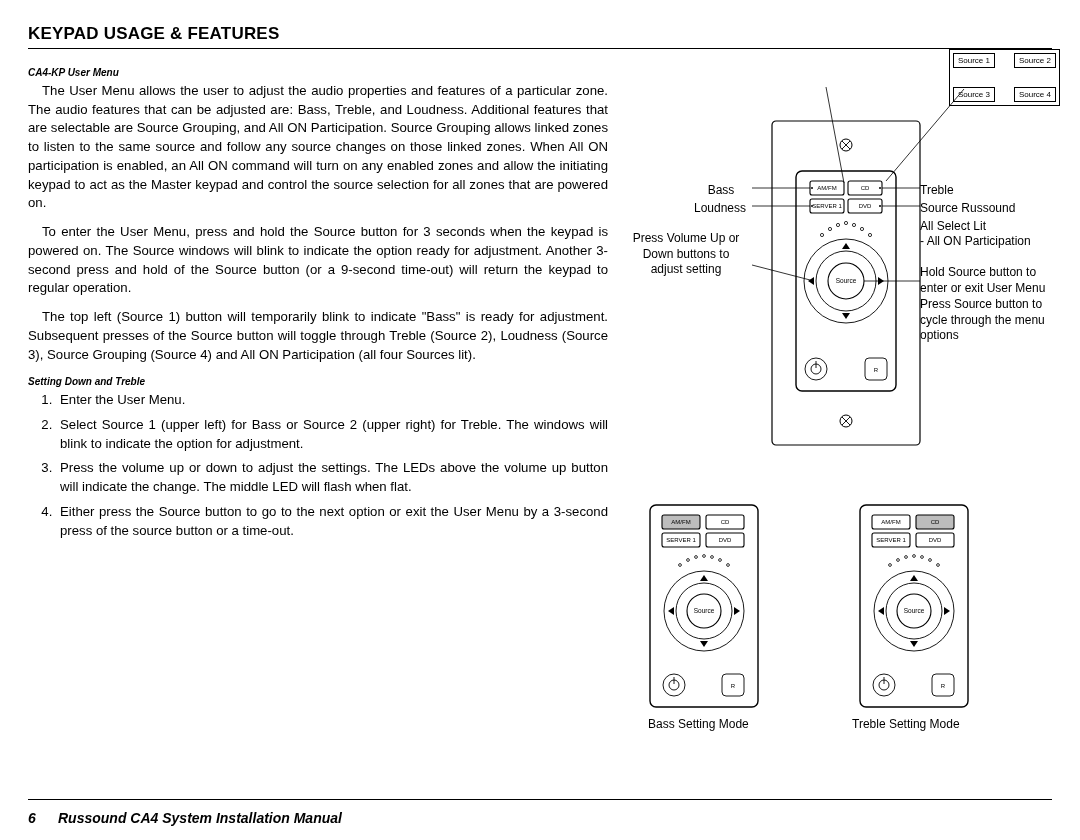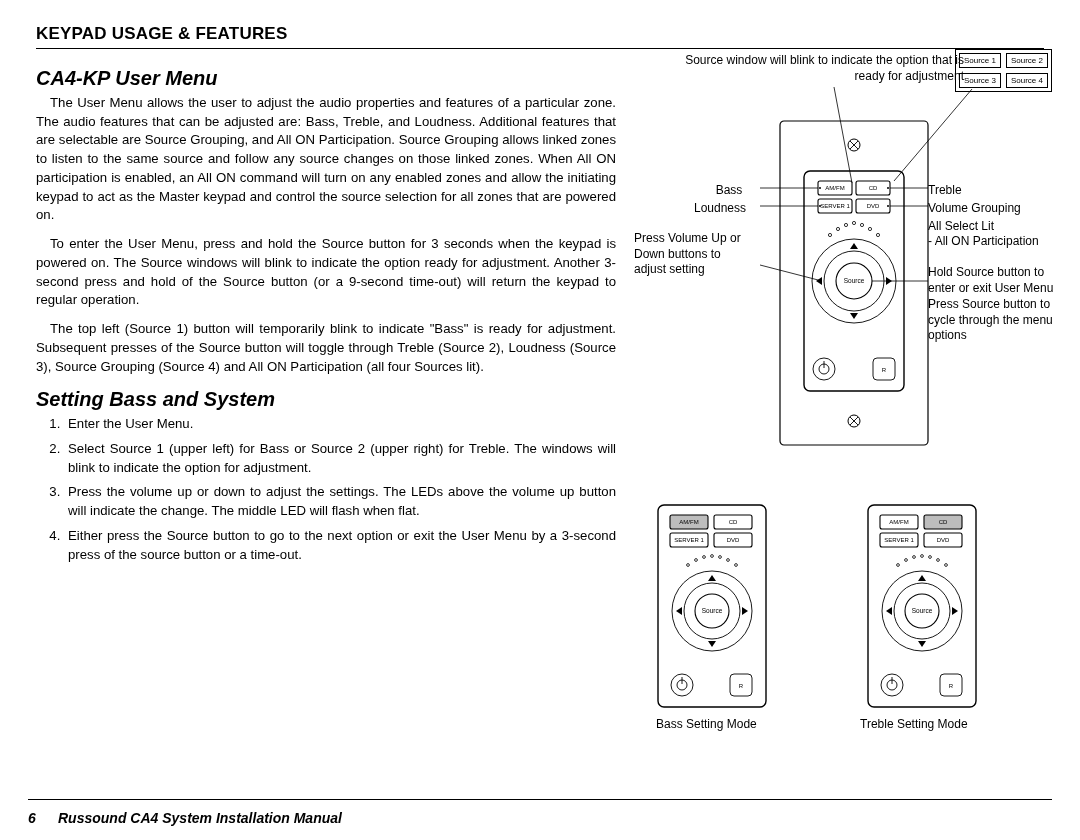--- a/index.html
+++ b/index.html
@@ -1,33 +1,33 @@
 <!DOCTYPE html>
 <html><head>
 <meta charset="utf-8">
 <style>
   html,body{margin:0;padding:0;background:#fff;font-family:"Myriad Pro","Segoe UI",Arial,sans-serif;color:#000}
-  .page{width:1080px;height:840px;position:relative;box-sizing:border-box;padding:24px 36px 18px}
+  .page{width:1080px;height:840px;position:relative;box-sizing:border-box;padding:24px 28px 18px}
   .rule{border-top:1px solid #000;margin-top:4px}
   .rule2{border-top:1px solid #000;margin-top:18px}
   h1{font-size:17px;font-weight:800;letter-spacing:.2px;margin:0 0 2px}
-  h2{font-size:20px;font-style:italic;font-weight:700;margin:12px 0 4px}
+  h2{font-size:10px;font-style:italic;font-weight:700;margin:12px 0 4px}
   .cols{display:flex;gap:18px;margin-top:6px}
   .left{width:580px}
   .right{flex:1;position:relative}
   p{font-size:13.2px;line-height:1.42;margin:0 0 10px;text-align:justify;text-indent:14px}
   ol{font-size:13.2px;line-height:1.42;margin:4px 0 8px;padding-left:28px}
   ol li{margin-bottom:6px;text-align:justify;padding-left:4px}
   .footer{position:absolute;left:28px;right:28px;bottom:14px;display:flex;align-items:center;font-style:italic;font-weight:700;font-size:14px}
   .footer .pn{width:30px}
   .footer .ft{flex:1;text-align:left}
   
   .note{font-size:12px;line-height:1.3;text-align:right;position:absolute}
   .smlabel{font-size:12px;line-height:1.3;position:absolute}
-  .srcgrid{position:absolute;border:.8px solid #000;padding:3px;display:grid;grid-template-columns:auto auto;gap:5px}
+  .srcgrid{position:absolute;border:.8px solid #000;padding:3px;display:grid;grid-template-columns:auto auto;gap:19px}
   .srcgrid div{border:.8px solid #000;font-size:8px;padding:2px 4px;white-space:nowrap}
   svg{position:absolute;overflow:visible}
   .plate{fill:none;stroke:#000;stroke-width:1.2}
   .panel{fill:none;stroke:#000;stroke-width:1.4}
   .thin{stroke:#000;stroke-width:.9;fill:none}
   .btn{fill:#fff;stroke:#000;stroke-width:1.1}
   .btnfill{fill:#bdbdbd;stroke:#000;stroke-width:1.1}
   .tinytxt{font-size:6px;font-family:Arial}
   .tinytxt2{font-size:6.5px;font-family:Arial}
   .screw{fill:none;stroke:#000;stroke-width:1}
@@ -43,51 +43,50 @@
   <div class="rule"></div>
 
   <div class="cols">
 
     <div class="left">
       <h2>CA4-KP User Menu</h2>
       <p>The User Menu allows the user to adjust the audio properties and features of a particular zone. The audio features that can be adjusted are: Bass, Treble, and Loudness. Additional features that are selectable are Source Grouping, and All ON Participation. Source Grouping allows linked zones to listen to the same source and follow any source changes on those linked zones. When All ON participation is enabled, an All ON command will turn on any enabled zones and allow the initiating keypad to act as the Master keypad and control the source selection for all zones that are powered on.</p>
       <p>To enter the User Menu, press and hold the Source button for 3 seconds when the keypad is powered on. The Source windows will blink to indicate the option ready for adjustment. Another 3-second press and hold of the Source button (or a  9-second time-out) will return the keypad to regular operation.</p>
       <p>The top left (Source 1) button will temporarily blink to indicate "Bass" is ready for adjustment. Subsequent presses of the Source button will toggle through Treble (Source 2), Loudness (Source 3), Source Grouping (Source 4) and All ON Participation (all four Sources lit).</p>
 
-      <h2>Setting Bass and System</h2>
+      <h2>Setting Down and Treble</h2>
       <ol>
         <li>Enter the User Menu.</li>
         <li>Select Source 1 (upper left) for Bass or Source 2 (upper right) for Treble. The windows will blink to indicate the option for adjustment.</li>
         <li>Press the volume up or down to adjust the settings. The LEDs above the volume up button will indicate the change. The middle LED will flash when flat.</li>
         <li>Either press the Source button to go to the next option or exit the User Menu by a 3-second press of the source button or a time-out.</li>
       </ol>
     </div>
 
     <div class="right">
 
-      <div class="note" style="top:-2px;left:40px;width:290px">Source window will blink to indicate the option that is ready for adjustment</div>
 
       <div class="srcgrid" style="top:-6px;right:-8px">
         <div>Source 1</div>
         <div>Source 2</div>
         <div>Source 3</div>
         <div>Source 4</div>
       </div>
 
       <svg style="top:0;left:0" width="440" height="420">
         <line class="ptr" x1="200" y1="32" x2="218" y2="128"></line>
         <line class="ptr" x1="338" y1="34" x2="260" y2="126"></line>
       </svg>
 
       <div class="smlabel" style="top:128px;left:70px;text-align:center;width:50px">Bass</div>
-      <div class="smlabel" style="top:146px;left:60px;text-align:left;width:74px">Loudness</div>
-      <div class="smlabel" style="top:176px;left:0;text-align:left;width:120px">Press Volume Up or Down buttons to adjust setting</div>
+      <div class="smlabel" style="top:146px;left:46px;text-align:right;width:74px">Loudness</div>
+      <div class="smlabel" style="top:176px;left:0;text-align:center;width:120px">Press Volume Up or Down buttons to adjust setting</div>
 
       <div class="smlabel" style="top:128px;left:294px">Treble</div>
-      <div class="smlabel" style="top:146px;left:294px">Volume Grouping</div>
+      <div class="smlabel" style="top:146px;left:294px">Source Russound</div>
       <div class="smlabel" style="top:164px;left:294px">All Select Lit</div>
       <div class="smlabel" style="top:179px;left:294px">- All ON Participation</div>
       <div class="smlabel" style="top:242px;left:294px;width:136px">Press Source button to cycle through the menu options</div>
       <div class="smlabel" style="top:210px;left:294px;width:136px">Hold Source button to enter or exit User Menu</div>
 
       <svg style="top:60px;left:140px" width="160" height="340">
 
         <rect class="plate" x="6" y="6" width="148" height="324" rx="4"></rect>
 
         <circle class="screw" cx="80" cy="30" r="6"></circle>

